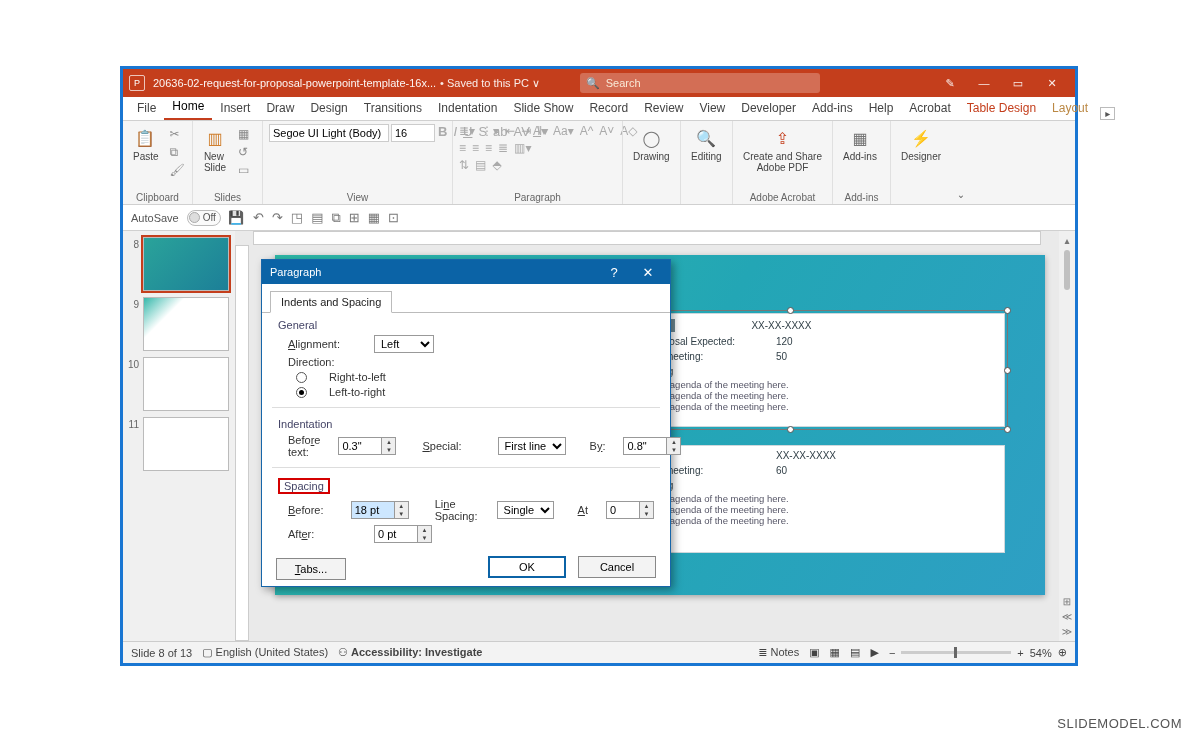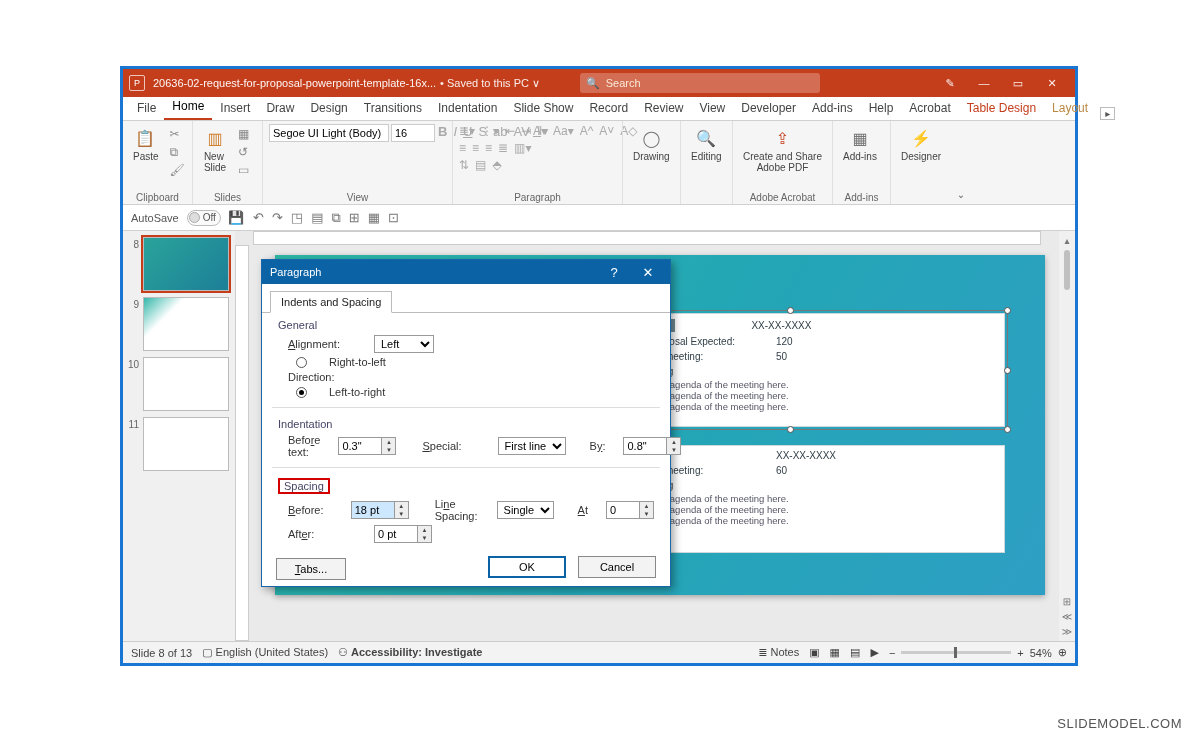--- a/index.html
+++ b/index.html
@@ -406,26 +406,26 @@
     </div>
     <div><span class="dtab">Indents and Spacing</span></div>
     <div class="dtabline"></div>
 
     <div class="sect">
       <h4>General</h4>
       <div class="frow">
         <label class="l"><span class="u">A</span>lignment:</label>
         <select style="width:60px"><option>Left</option></select>
       </div>
+      <div class="frow">
+          <label class="l">Direction:</label>
+        </div>
       <div class="frow" style="margin-left:18px">
           <span class="radio"></span>
           <span>Right-to-left</span>
-        </div>
-      <div class="frow">
-          <label class="l">Direction:</label>
         </div>
       <div class="frow" style="margin-left:18px">
           <span class="radio ck"></span>
           <span>Left-to-right</span>
         </div>
     </div>
     <hr class="sep">
     <div class="sect">
       <h4>Indentation</h4>
       <div class="frow">

